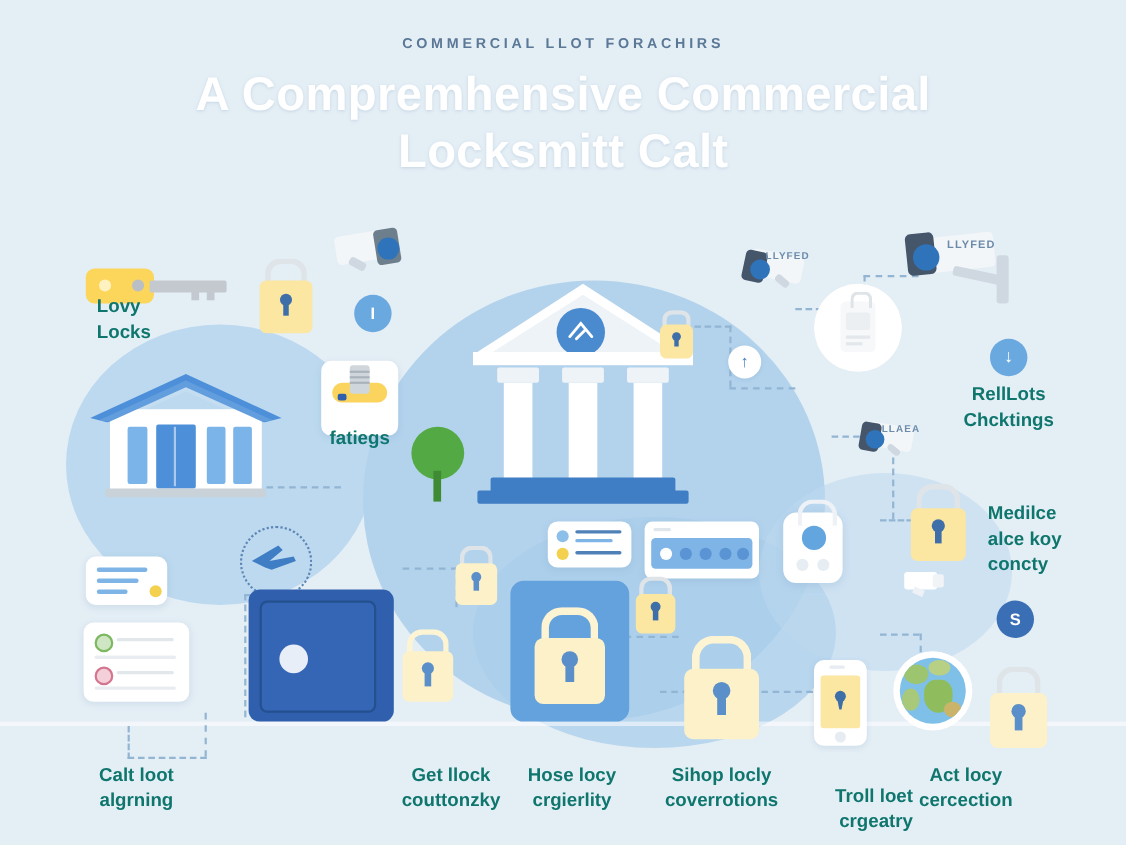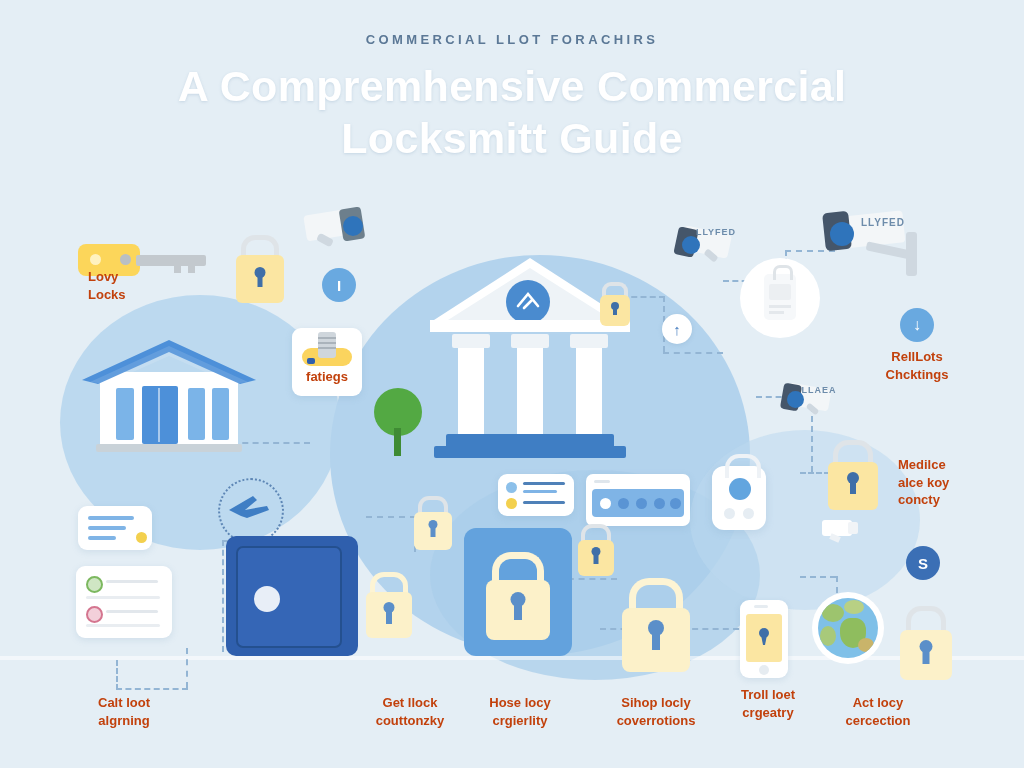--- a/index.html
+++ b/index.html
@@ -28,21 +28,21 @@
   .title{
     position:absolute;left:0;right:0;top:60px;text-align:center;
     font-size:43px;line-height:1.22;font-weight:700;color:#ffffff;
     letter-spacing:.3px;
     text-shadow:0 1px 3px rgba(140,170,195,.35);
   }
   .title .l2{display:block;}
 
   
   .lbl{
-    position:absolute;color:#c2410c;font-size:13px;line-height:1.35;
+    position:absolute;color:#0f766e;font-size:17px;line-height:1.35;
     font-weight:600;text-align:center;white-space:pre-line;
   }
   .lbl-left{text-align:left;}
 
   
   .icon{position:absolute;}
 
   
   .padlock{position:absolute;}
   .padlock .shackle{
@@ -162,21 +162,21 @@
 
   <div class="blob blob-left"></div>
   <div class="blob blob-center"></div>
   <div class="blob blob-center2"></div>
   <div class="blob blob-right"></div>
   <div class="ground"></div>
 
   <div class="eyebrow">COMMERCIAL LLOT FORACHIRS</div>
   <div class="title">
     <span>A Compremhensive Commercial</span>
-    <span class="l2">Locksmitt Guide</span>
+    <span class="l2">Locksmitt Calt</span>
   </div>
 
   <div class="dash h" style="left:232px;top:442px;width:78px;"></div>
   <div class="dash v" style="left:232px;top:420px;height:24px;"></div>
 
   <div class="dash v" style="left:663px;top:296px;height:56px;"></div>
   <div class="dash h" style="left:622px;top:296px;width:43px;"></div>
   <div class="dash h" style="left:663px;top:352px;width:60px;"></div>
 
   <div class="dash h" style="left:723px;top:280px;width:62px;"></div>
@@ -231,21 +231,21 @@
 
   <div class="card" style="left:292px;top:328px;width:70px;height:68px;"></div>
   <div class="icon" style="left:298px;top:332px;width:58px;height:38px;">
     <div style="position:absolute;left:4px;top:16px;width:50px;height:18px;background:#fbd45e;border-radius:9px;"></div>
     <div style="position:absolute;left:20px;top:0;width:18px;height:26px;background:#cfd6dc;border-radius:3px;"></div>
     <div style="position:absolute;left:20px;top:5px;width:18px;height:2px;background:#aab3bb;"></div>
     <div style="position:absolute;left:20px;top:10px;width:18px;height:2px;background:#aab3bb;"></div>
     <div style="position:absolute;left:20px;top:15px;width:18px;height:2px;background:#aab3bb;"></div>
     <div style="position:absolute;left:9px;top:26px;width:8px;height:6px;background:#2f5fad;border-radius:2px;"></div>
   </div>
-  <div class="lbl" style="left:292px;top:368px;width:70px;">fatiegs</div>
+  <div class="lbl" style="left:292px;top:388px;width:70px;">fatiegs</div>
 
   <div class="icon" style="left:78px;top:330px;width:180px;height:125px;">
     <div class="house-wall" style="left:22px;top:42px;width:138px;height:74px;"></div>
     <div class="house-roof" style="left:4px;top:10px;width:174px;height:42px;
       background:linear-gradient(to bottom,transparent 0,transparent 0);">
       <svg width="174" height="44" viewBox="0 0 174 44">
         <polygon points="87,0 174,40 158,44 87,12 16,44 0,40" fill="#4d90d9"></polygon>
         <polygon points="87,6 166,42 150,44 87,16 24,44 8,42" fill="#ffffff" opacity="0.12"></polygon>
       </svg>
     </div>
@@ -461,18 +461,18 @@
   </div>
 
   <div class="lbl" style="left:62px;top:694px;width:124px;">Calt loot
 algrning</div>
   <div class="lbl" style="left:348px;top:694px;width:124px;">Get llock
 couttonzky</div>
   <div class="lbl" style="left:458px;top:694px;width:124px;">Hose locy
 crgierlity</div>
   <div class="lbl" style="left:594px;top:694px;width:124px;">Sihop locly
 coverrotions</div>
-  <div class="lbl" style="left:706px;top:686px;width:124px;">Troll loet
+  <div class="lbl" style="left:706px;top:713px;width:124px;text-align:right;">Troll loet
 crgeatry</div>
   <div class="lbl" style="left:816px;top:694px;width:124px;">Act locy
 cercection</div>
 
 </div>
 
 </body></html>

